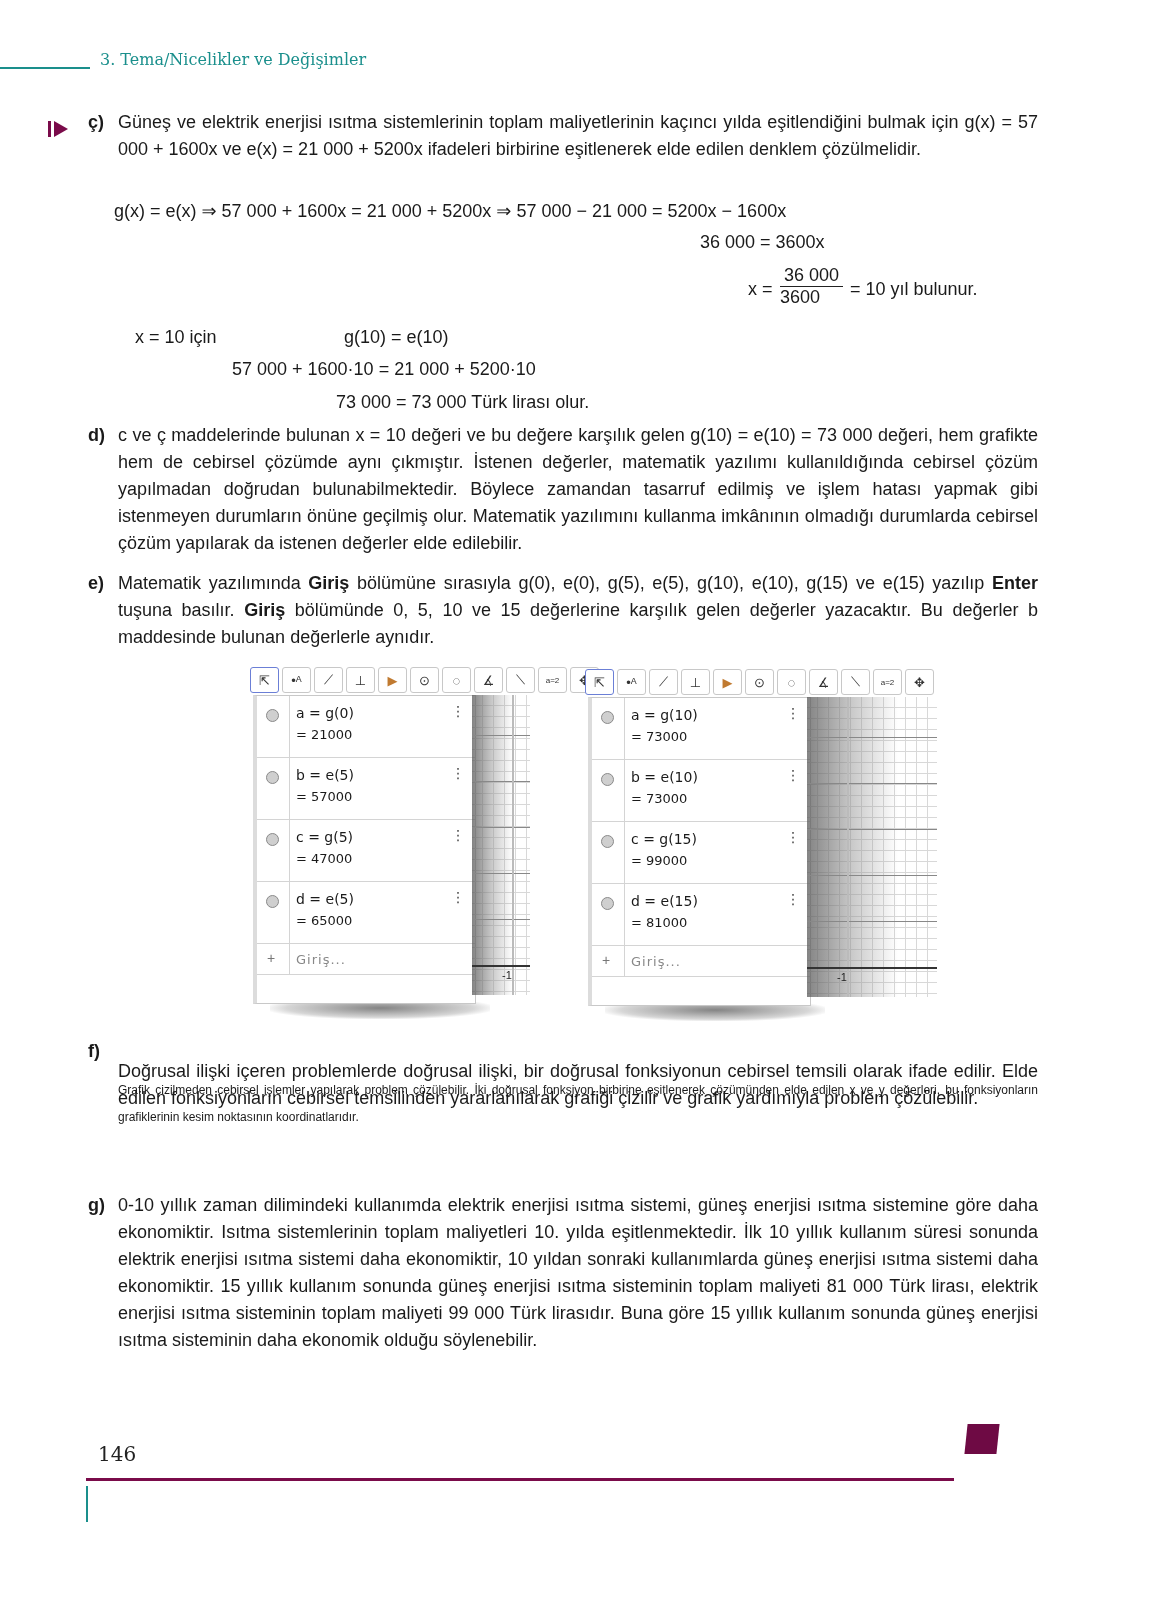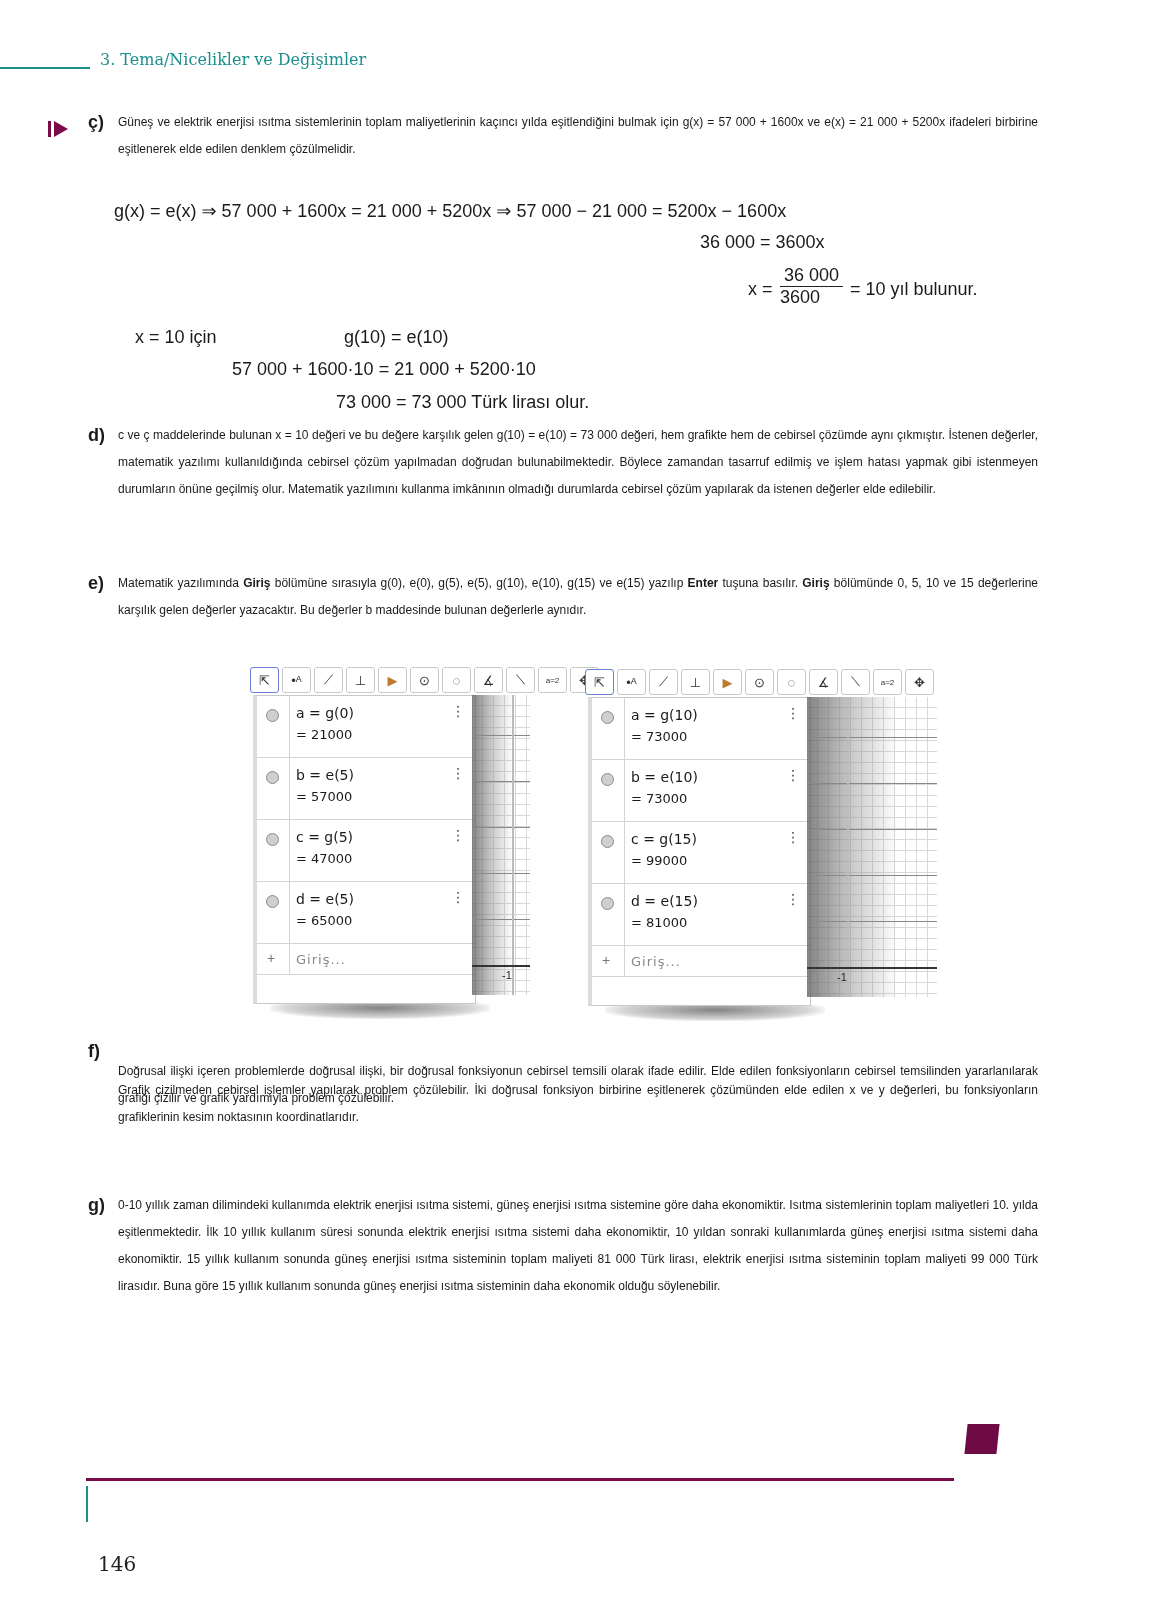--- a/index.html
+++ b/index.html
@@ -2,21 +2,21 @@
 <html><head>
 <meta charset="utf-8">
 <style>
   html,body{margin:0;padding:0;background:#fff;}
   body{width:1152px;height:1624px;position:relative;overflow:hidden;font-family:"Liberation Sans",sans-serif;color:#1a1a1a;}
   .abs{position:absolute;}
   .hdr-line{left:0;top:67px;width:90px;height:2px;background:#1a8f8c;}
   .hdr-text{left:100px;top:50px;font-family:"DejaVu Serif",serif;font-size:16px;color:#1a8f8c;}
   .tri{left:54px;top:121px;width:0;height:0;border-top:8px solid transparent;border-bottom:8px solid transparent;border-left:14px solid #7a0b4a;}
   .tri-bar{left:48px;top:121px;width:3px;height:16px;background:#7a0b4a;}
-  .para{position:absolute;left:118px;width:920px;font-size:12px;line-height:27px;text-align:justify;}
+  .para{position:absolute;left:118px;width:920px;font-size:18px;line-height:27px;text-align:justify;}
   .plabel{position:absolute;left:88px;font-size:18px;font-weight:bold;line-height:27px;}
   .eq{position:absolute;font-size:18px;white-space:nowrap;}
   .frac{position:absolute;font-size:18px;}
   .frac .num{border-bottom:1px solid #222;padding:0 4px;}
   .gg{position:absolute;}
   .toolbar{position:absolute;left:0;top:0;height:26px;display:flex;gap:3px;}
   .tb{width:27px;height:24px;border:1px solid #c8c8c8;border-radius:3px;background:#fff;display:flex;align-items:center;justify-content:center;font-size:13px;color:#333;}
   .tb.sel{border-color:#6b7fd6;}
   .panel{position:absolute;left:3px;top:28px;width:218px;border:1px solid #c8c8c8;border-left:4px solid #dcdcdc;background:#fff;}
   .row{height:61px;border-bottom:1px solid #d4d4d4;display:flex;position:relative;}
@@ -35,21 +35,21 @@
       repeating-linear-gradient(to bottom, transparent 0 10px, #d8d8d8 10px 11px),
       repeating-linear-gradient(to right, transparent 0 10px, #d8d8d8 10px 11px);}
   .grid .hl{position:absolute;left:0;width:100%;height:1px;background:#888;}
   .grid .axis{position:absolute;left:0;width:100%;height:2px;background:#333;top:270px;}
   .grid .vaxis{position:absolute;top:0;height:100%;width:2px;background:#bbb;left:40px;}
   .grid .tick{position:absolute;top:274px;left:30px;font-size:11px;color:#222;}
   .shadow{position:absolute;left:20px;top:330px;width:220px;height:22px;background:radial-gradient(ellipse at center, rgba(80,80,80,0.7) 0%, rgba(120,120,120,0.3) 60%, rgba(255,255,255,0) 75%);}
   .foot-line{left:86px;top:1478px;width:868px;height:3px;background:#7a0b4a;}
   .foot-block{left:966px;top:1424px;width:32px;height:30px;background:#6e0a44;transform:skewX(-6deg);}
   .foot-vbar{left:86px;top:1486px;width:2px;height:36px;background:#1a8f8c;}
-  .page-num{left:98px;top:1552px;font-family:"DejaVu Serif",serif;font-size:20px;color:#222;}
+  .page-num{left:98px;top:1442px;font-family:"DejaVu Serif",serif;font-size:20px;color:#222;}
 </style>
 </head>
 <body>
 
 <div class="abs hdr-line"></div>
 <div class="abs hdr-text">3. Tema/Nicelikler ve Değişimler</div>
 
 <div class="abs tri-bar"></div>
 <div class="abs tri"></div>
 <div class="plabel" style="top:109px;">ç)</div>

